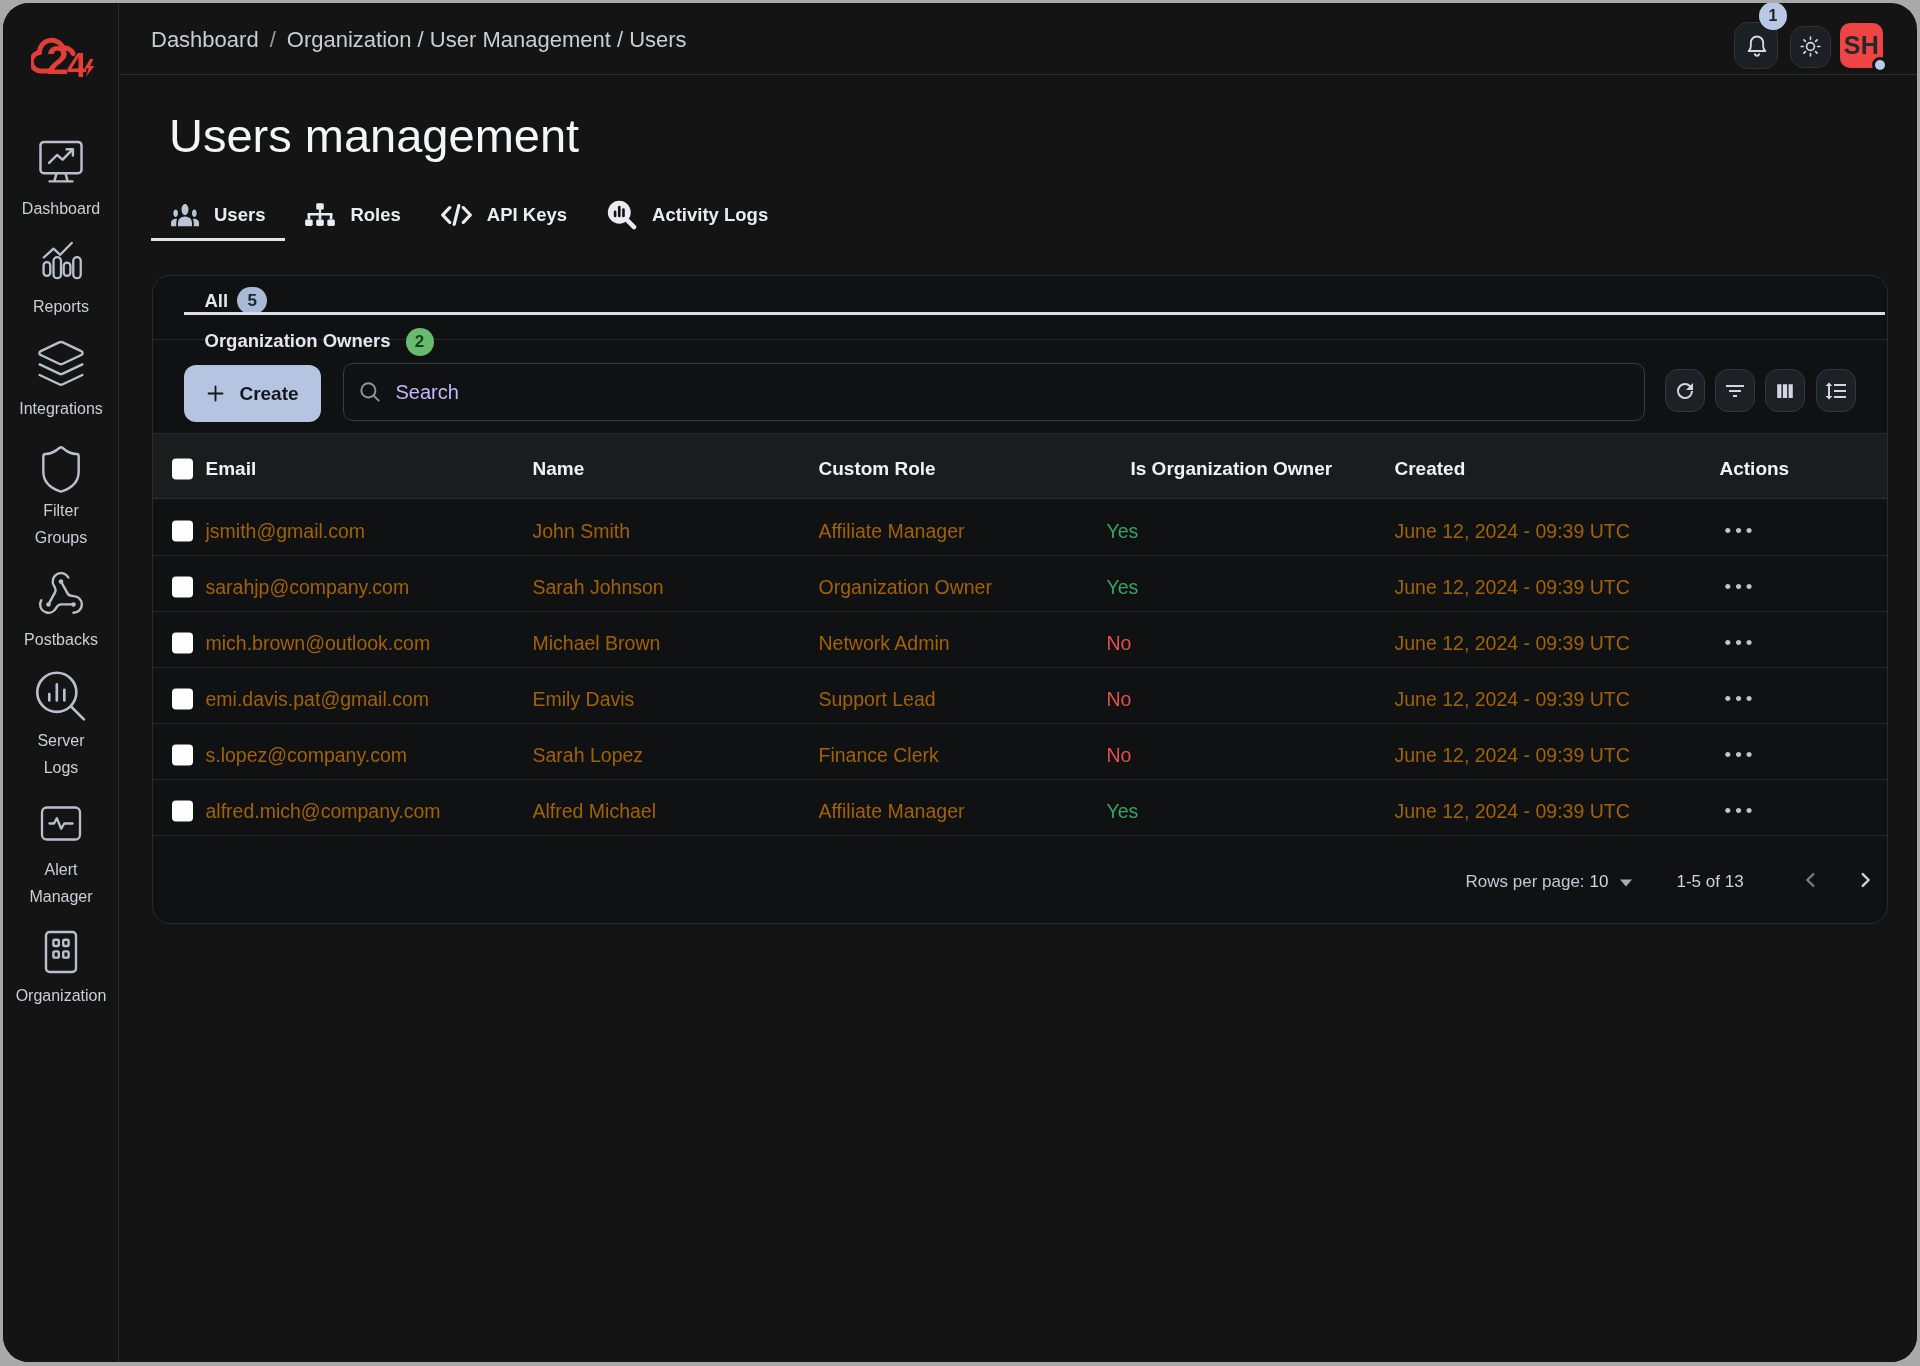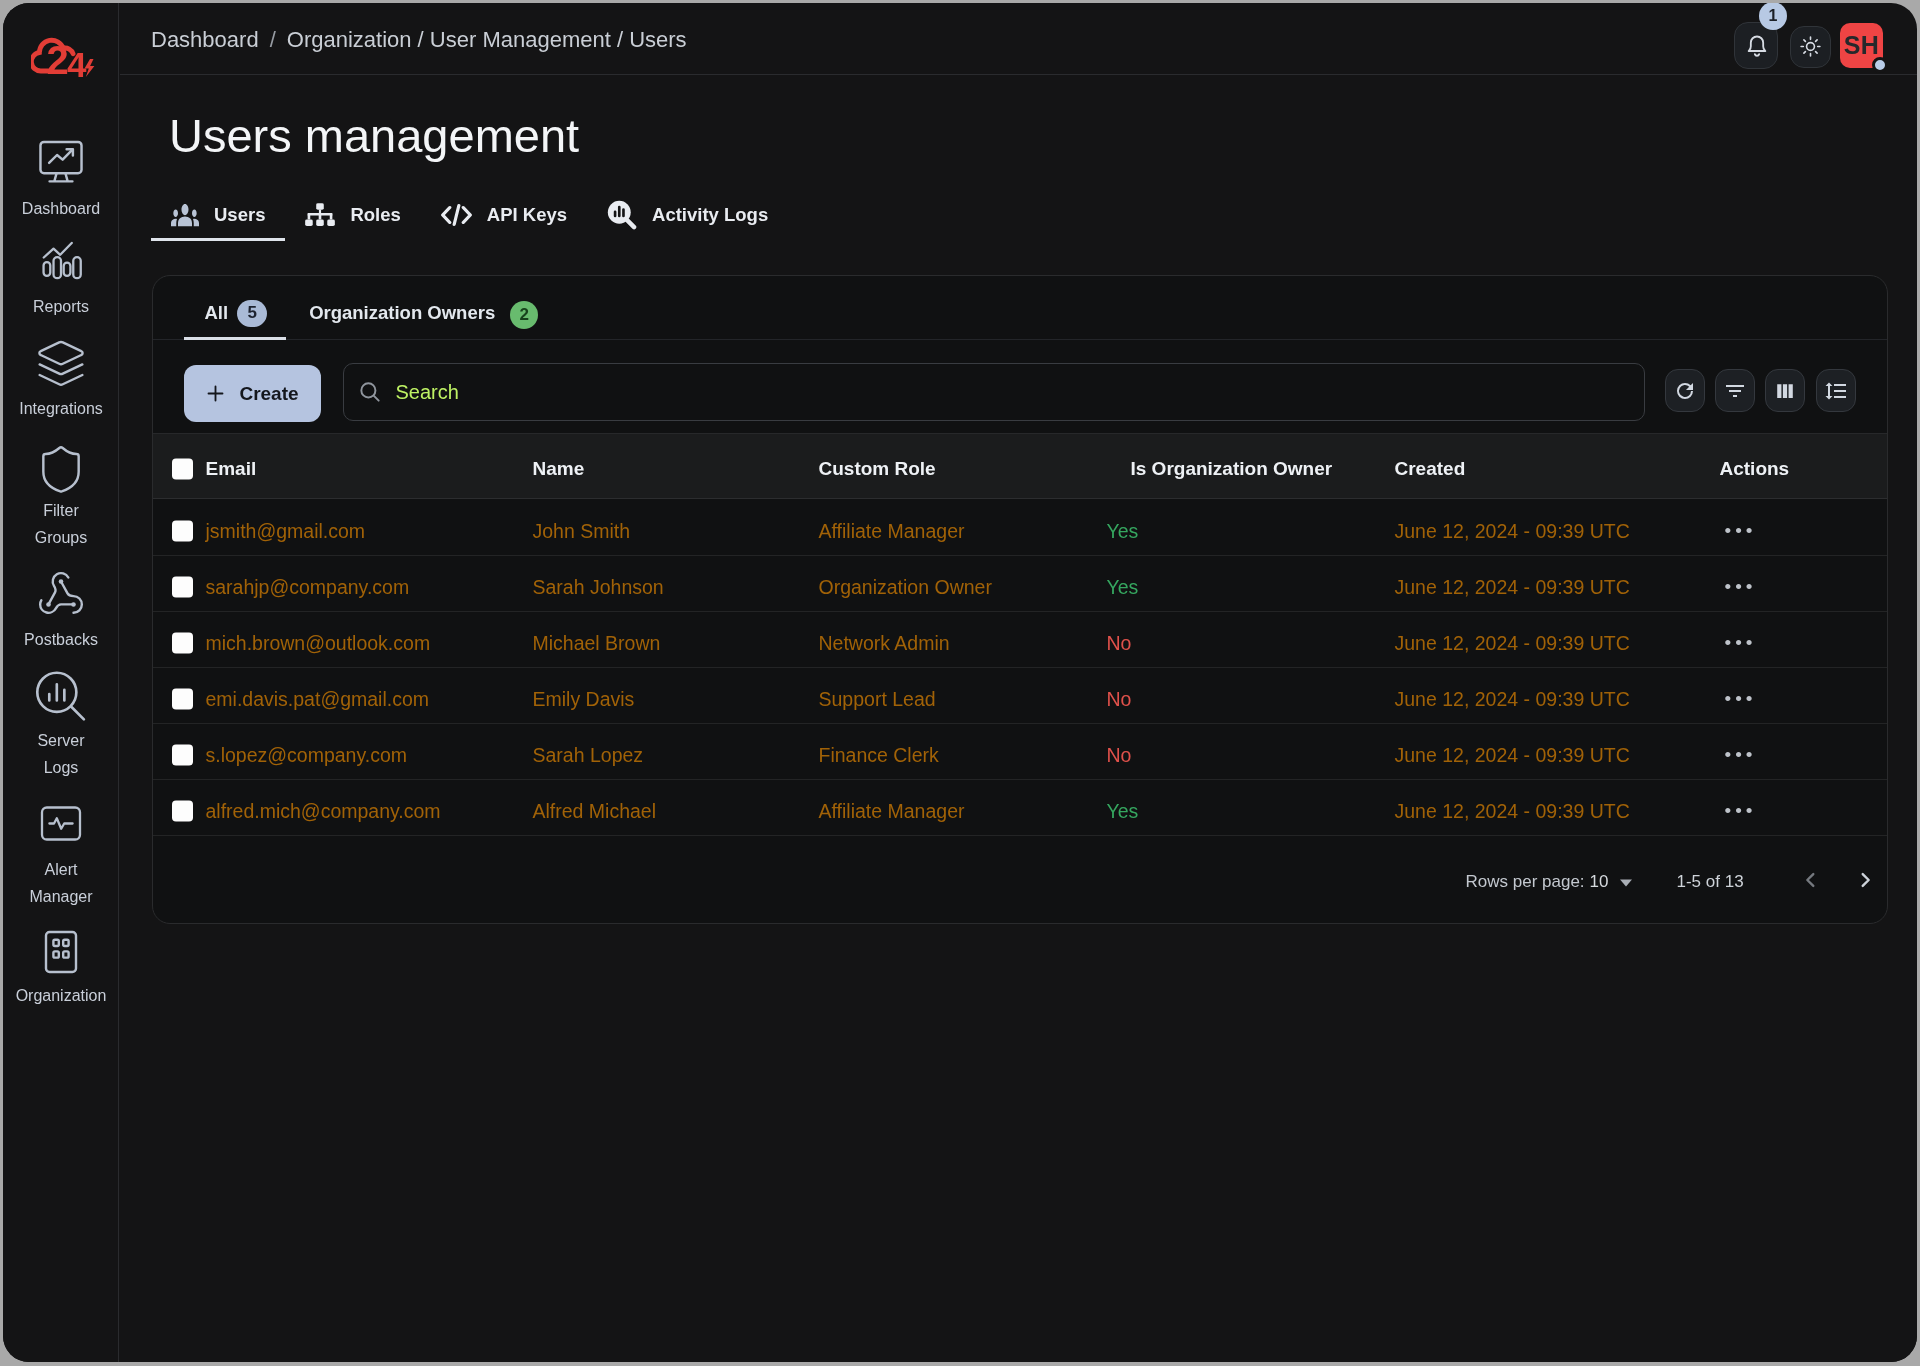--- a/index.html
+++ b/index.html
@@ -28,34 +28,34 @@
 
 #content { position:absolute; left:117px; top:76px; right:0; bottom:0; background:#141415; }
 h1 { position:absolute; left:41px; top:29px; font-size:47px; font-weight:400; color:#f3f5f7; letter-spacing:0px; line-height:56px;margin-left:8px; }
 
 #tabs { position:absolute; left:31px; top:110px; height:52px; display:flex; }
 .tab { display:flex; align-items:center; gap:15px; padding:0 20px; font-size:18.5px; font-weight:bold; color:#e9ecf1; position:relative; }
 .tab.active::after { content:""; position:absolute; left:0; right:0; bottom:0; height:3px; background:#dfe4eb; }
 
 #card { position:absolute; left:31.5px; top:196px; width:1736px; height:649px;
   border:1px solid #2a2b2d; border-radius:18px; background:#101112; }
-#subtabs { position:absolute; left:0; top:0; right:0; height:64px; border-bottom:1px solid #232529; display:flex; padding-left:31px; }
+#subtabs { position:absolute; left:0; top:0; right:0; height:64px; border-bottom:1px solid #232529; display:flex; padding-left:31px;flex-direction:column; }
 .subtab { display:flex; align-items:center; gap:13px; padding:11px 21px 0; font-size:18.5px; font-weight:bold; color:#e3e8ee; position:relative; }
 .subtab.active::after { content:""; position:absolute; left:0; right:2px; bottom:-1px; height:3px; background:#d9dee6; }
 .pill { min-width:30px; height:27px; border-radius:14px; font-size:17px; font-weight:bold; color:#1d2330;
   display:flex; align-items:center; justify-content:center; padding:0 6px; }
 .pill.blue { background:#a9bad6; margin-left:-4px; }
 .pill.green { background:#68bb6e; padding:0; width:28px; min-width:28px; height:28px; border-radius:50%; margin-top:3px; margin-left:2px; color:#17421c; }
 .pill.orange { background:#fbaa2d; padding:0; width:28px; min-width:28px; height:28px; border-radius:50%; margin-top:3px; margin-left:5px; color:#4d3607; }
 
 #createbtn { position:absolute; left:31px; top:89px; width:137px; height:57px; border-radius:12px;
   background:#b5c4e0; color:#14171d; font-size:19px; font-weight:bold; display:flex; align-items:center; justify-content:center; gap:13px; }
 #searchbox { position:absolute; left:190px; top:87px; width:1302px; height:58px; border-radius:10px;
   border:1px solid #393c41; display:flex; align-items:center; padding-left:13px; gap:13px;
-  color:#bef264; font-size:20px; }
+  color:#c4b5fd; font-size:20px; }
 .toolbtn { position:absolute; top:93px; width:40px; height:43px; border-radius:13px;
   background:#1d2024; border:1.5px solid #34383e; display:flex; align-items:center; justify-content:center; }
 
 #thead { position:absolute; left:0; top:157px; right:0; height:66px; background:#1b1c1d;
   border-top:1px solid #27282a; border-bottom:1px solid #2c2d2f; }
 .row { position:absolute; left:0; right:0; height:56px; border-bottom:1px solid #232425; }
 .cell { position:absolute; top:calc(50% + 3px); transform:translateY(-50%); font-size:19.5px; color:#a16207; white-space:nowrap; }
 .hcell { font-weight:bold; color:#eef1f5; font-size:19px; }
 .cb { position:absolute; left:19px; top:calc(50% + 3px); transform:translateY(-50%); width:21px; height:21px; border-radius:4px; background:#fdfdfd; }
 .yes { color:#35a65f; }

